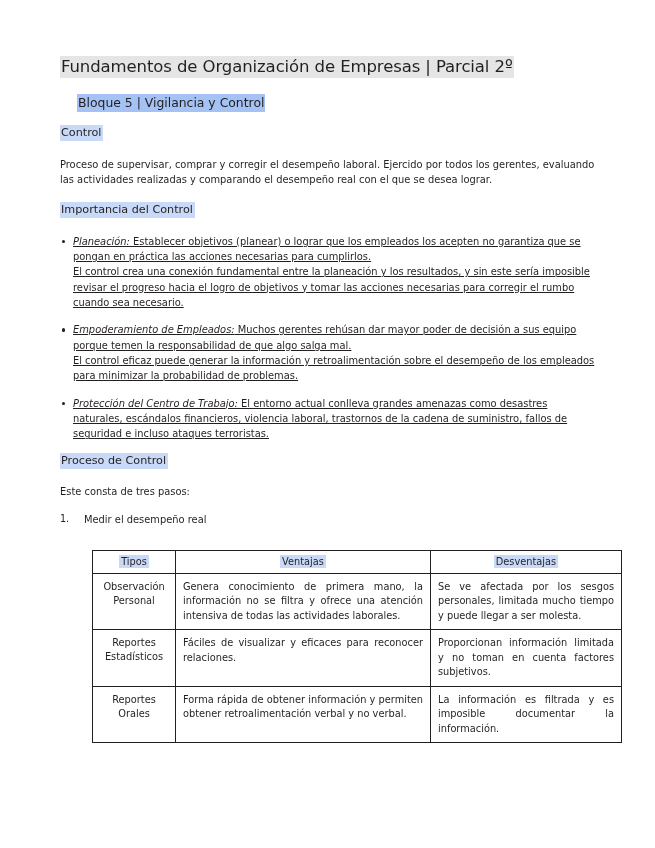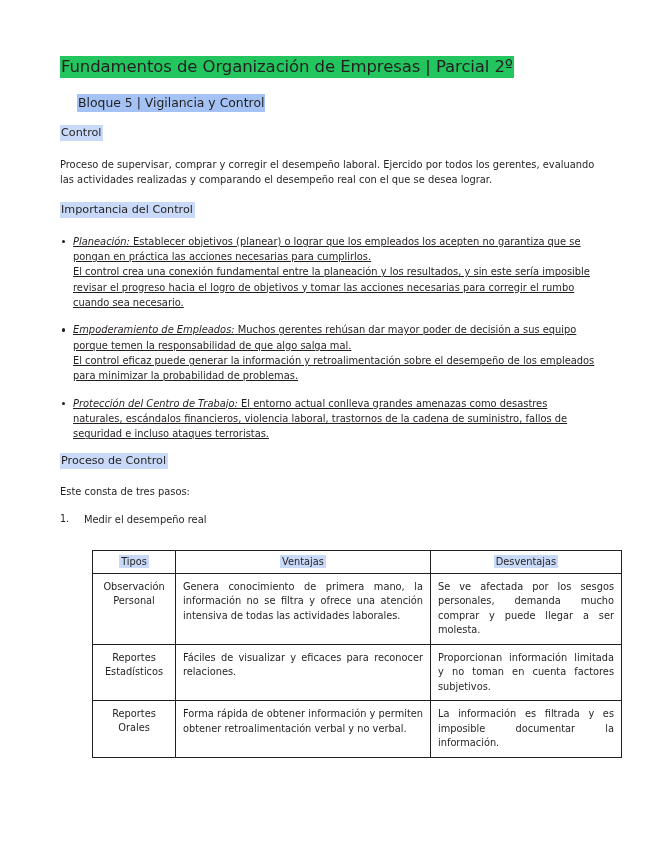--- a/index.html
+++ b/index.html
@@ -25,21 +25,21 @@
 
   
   .doc-title {
     font-size: 16.5px;
     line-height: 1.35;
     font-weight: 400;
     margin: 0 0 17px 0;
     letter-spacing: -0.1px;
   }
   .doc-title .hl {
-    background: #22c55e;
+    background: #e5e5e5;
     padding: 1px 1px 2px 1px;
   }
   .h2 {
     font-size: 12.4px;
     line-height: 1.3;
     font-weight: 400;
     margin: 0 0 15px 0;
     padding-left: 17px;
   }
   .h2 .hl {
@@ -212,21 +212,21 @@
         <tr>
           <th class="col-a"><span class="hl">Tipos</span></th>
           <th class="col-b"><span class="hl">Ventajas</span></th>
           <th class="col-c"><span class="hl">Desventajas</span></th>
         </tr>
       </thead>
       <tbody>
         <tr>
           <td class="type-name">Observación Personal</td>
           <td class="just">Genera conocimiento de primera mano, la información no se filtra y ofrece una atención intensiva de todas las actividades laborales.</td>
-          <td class="just">Se ve afectada por los sesgos personales, demanda mucho comprar y puede llegar a ser molesta.</td>
+          <td class="just">Se ve afectada por los sesgos personales, limitada mucho tiempo y puede llegar a ser molesta.</td>
         </tr>
         <tr>
           <td class="type-name">Reportes Estadísticos</td>
           <td class="just">Fáciles de visualizar y eficaces para reconocer relaciones.</td>
           <td class="just">Proporcionan información limitada y no toman en cuenta factores subjetivos.</td>
         </tr>
         <tr>
           <td class="type-name">Reportes Orales</td>
           <td class="just">Forma rápida de obtener información y permiten obtener retroalimentación verbal y no verbal.</td>
           <td class="just">La información es filtrada y es imposible documentar la información.</td>

